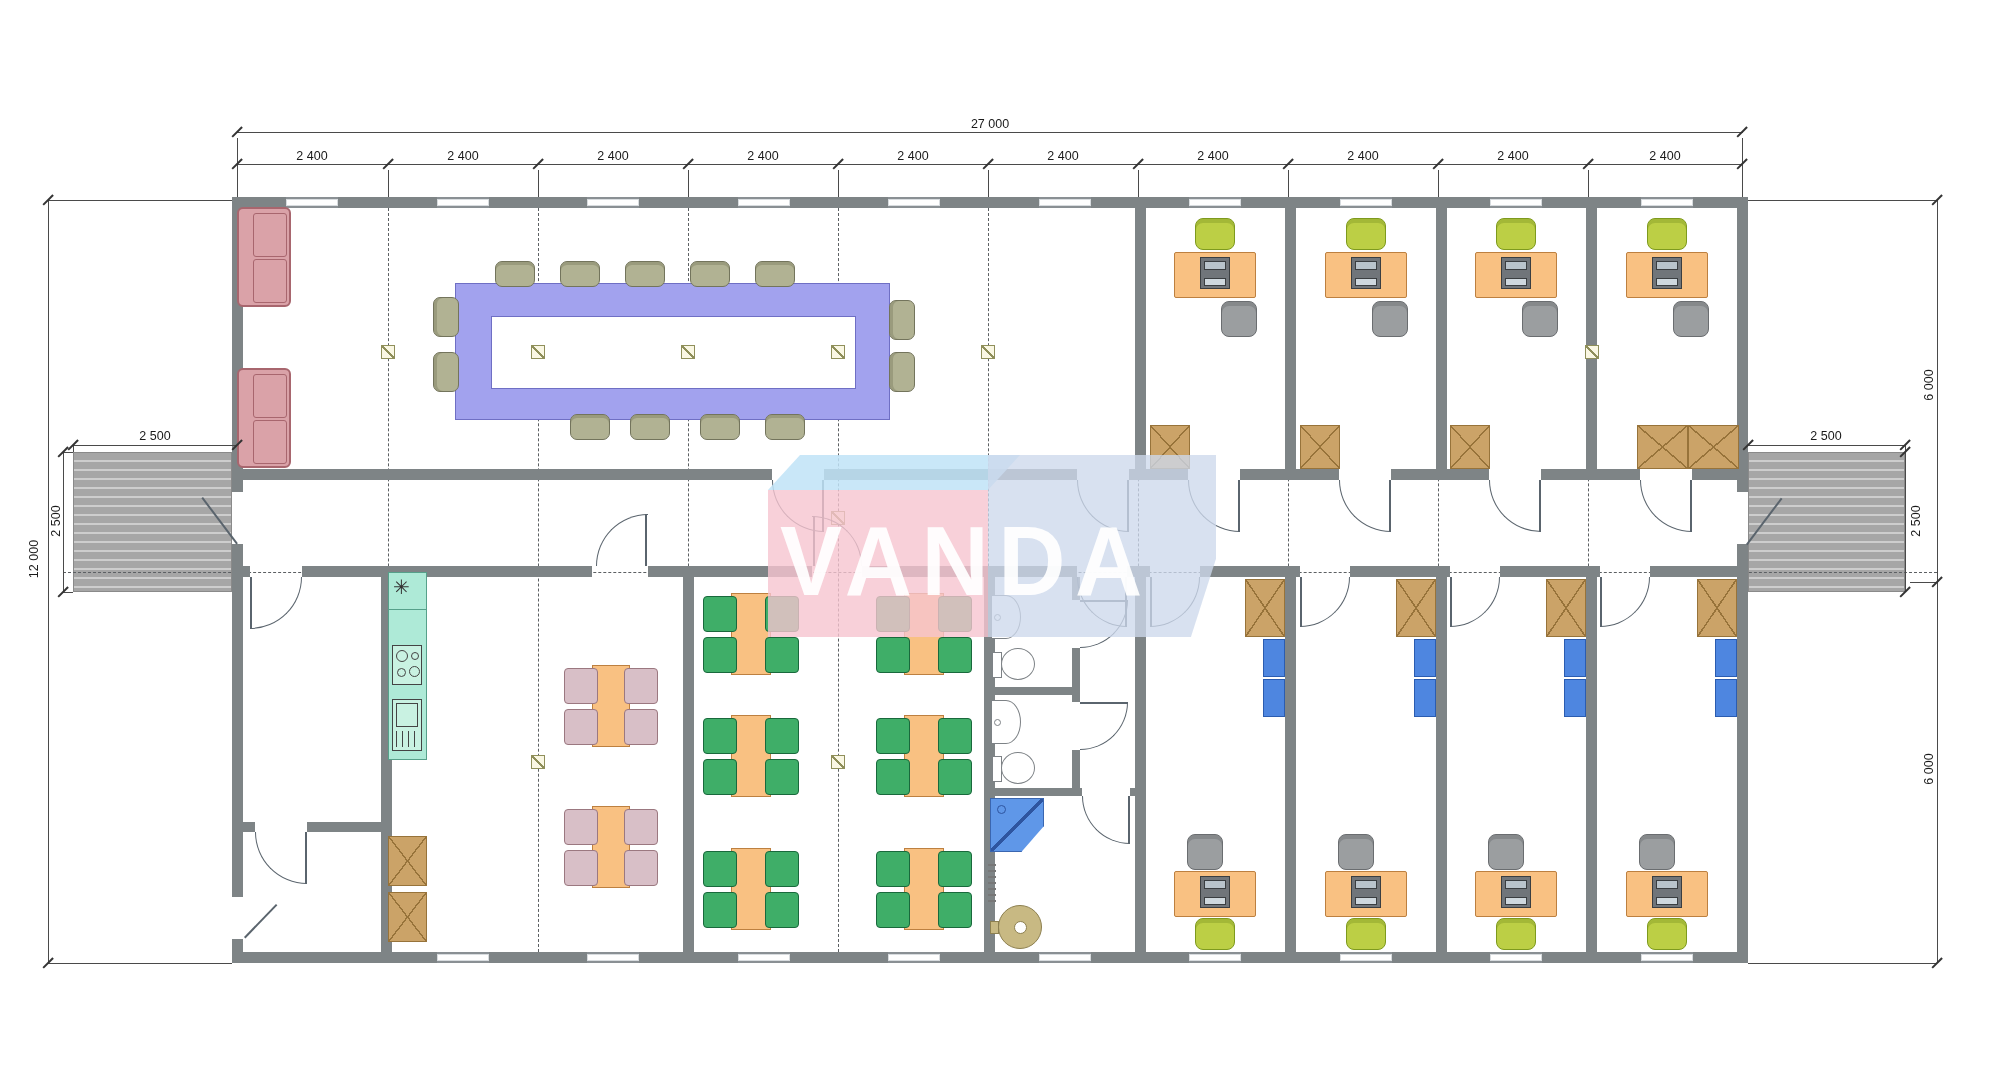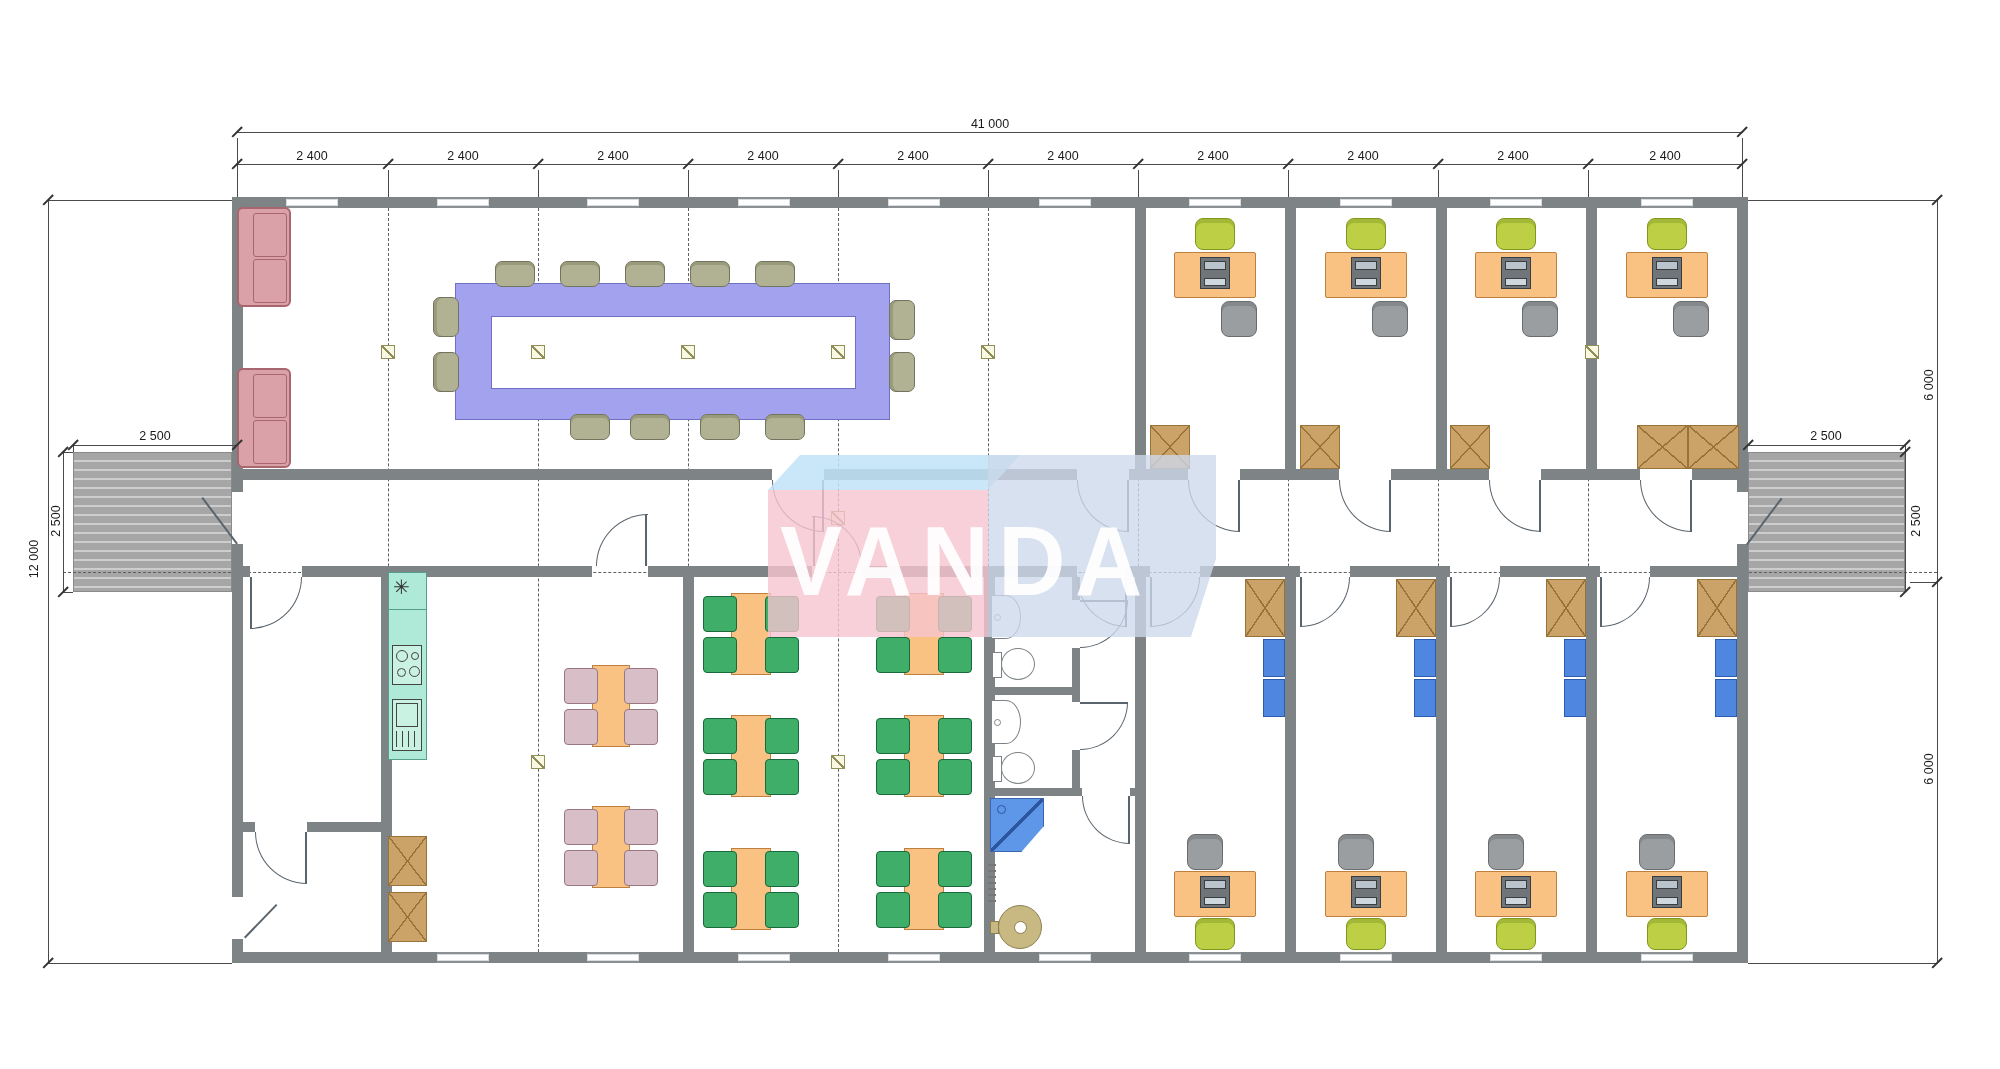--- a/index.html
+++ b/index.html
@@ -415,21 +415,21 @@
   <div class="tk" style="left:56px;top:451px"></div>
   <div class="tk" style="left:56px;top:591px"></div>
   <div class="tk" style="left:1741px;top:444px"></div>
   <div class="tk" style="left:1898px;top:444px"></div>
   <div class="tk" style="left:1898px;top:451px"></div>
   <div class="tk" style="left:1898px;top:591px"></div>
   <div class="tk" style="left:1930px;top:199px"></div>
   <div class="tk" style="left:1930px;top:581px"></div>
   <div class="tk" style="left:1930px;top:962px"></div>
 
-  <div class="lab" style="left:930px;top:117px;width:120px">41 000</div>
+  <div class="lab" style="left:930px;top:117px;width:120px">27 000</div>
   <div class="lab" style="left:272px;top:149px;width:80px">2 400</div>
   <div class="lab" style="left:423px;top:149px;width:80px">2 400</div>
   <div class="lab" style="left:573px;top:149px;width:80px">2 400</div>
   <div class="lab" style="left:723px;top:149px;width:80px">2 400</div>
   <div class="lab" style="left:873px;top:149px;width:80px">2 400</div>
   <div class="lab" style="left:1023px;top:149px;width:80px">2 400</div>
   <div class="lab" style="left:1173px;top:149px;width:80px">2 400</div>
   <div class="lab" style="left:1323px;top:149px;width:80px">2 400</div>
   <div class="lab" style="left:1473px;top:149px;width:80px">2 400</div>
   <div class="lab" style="left:1625px;top:149px;width:80px">2 400</div>

